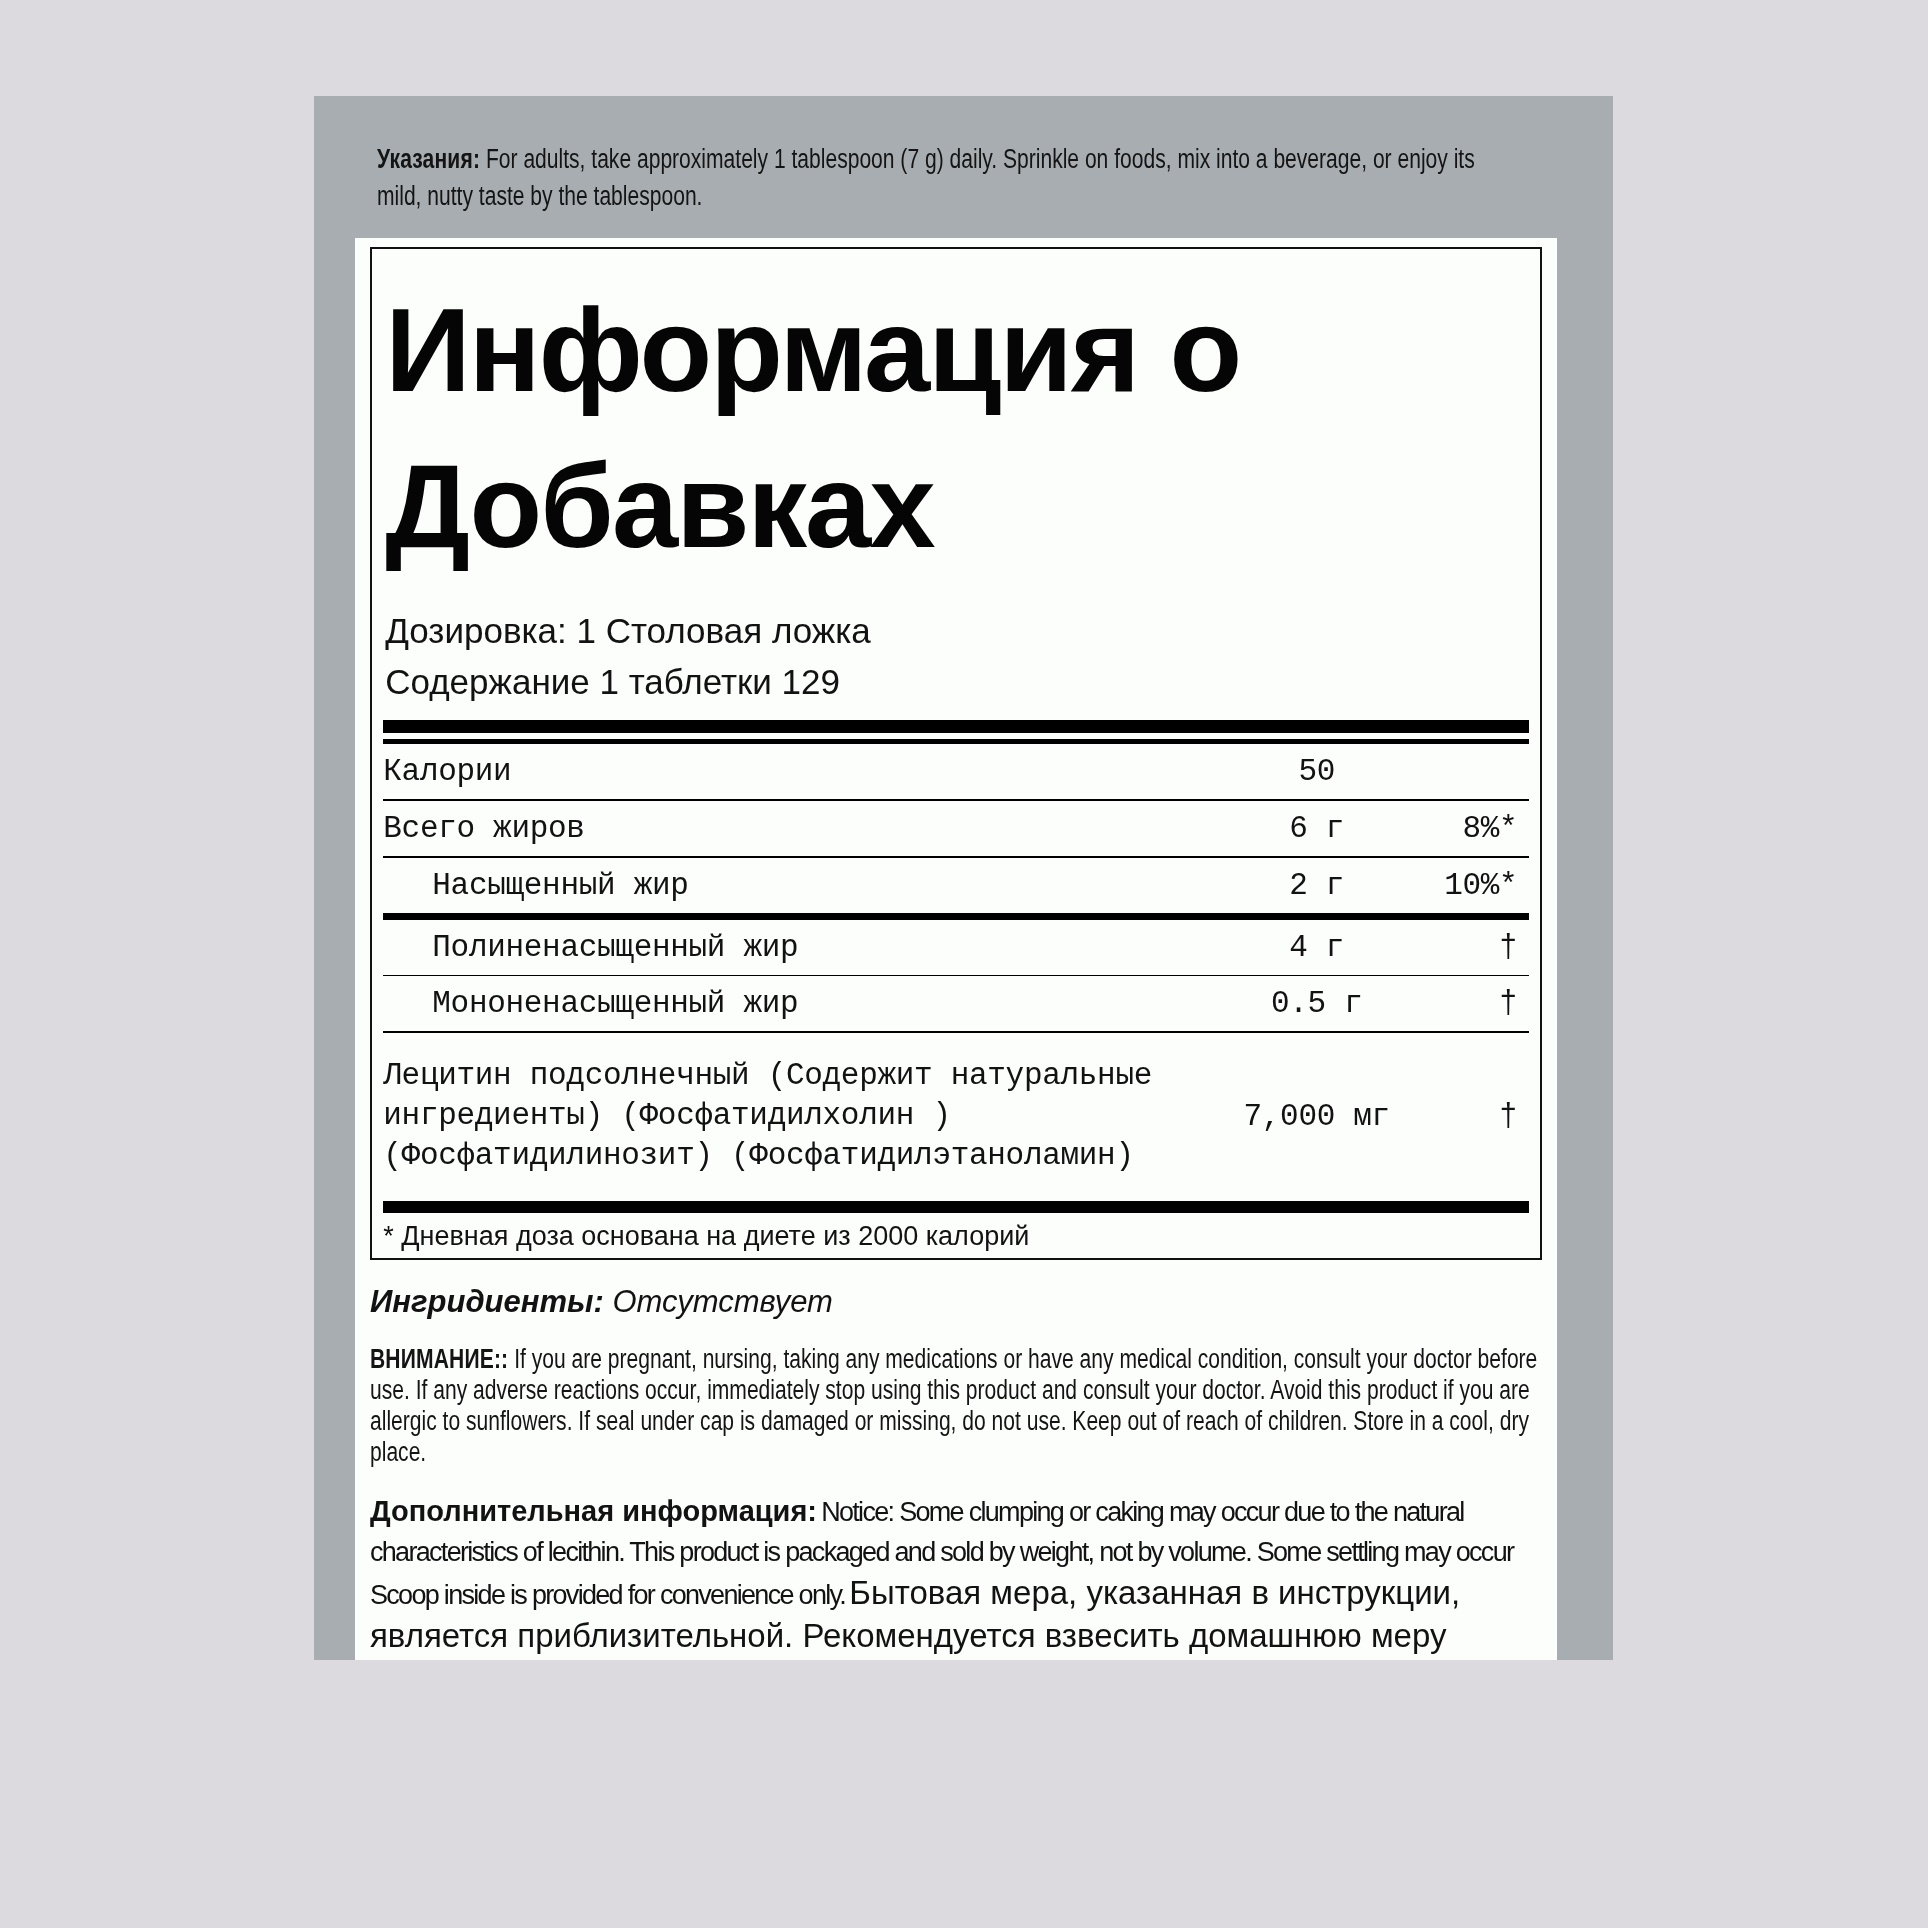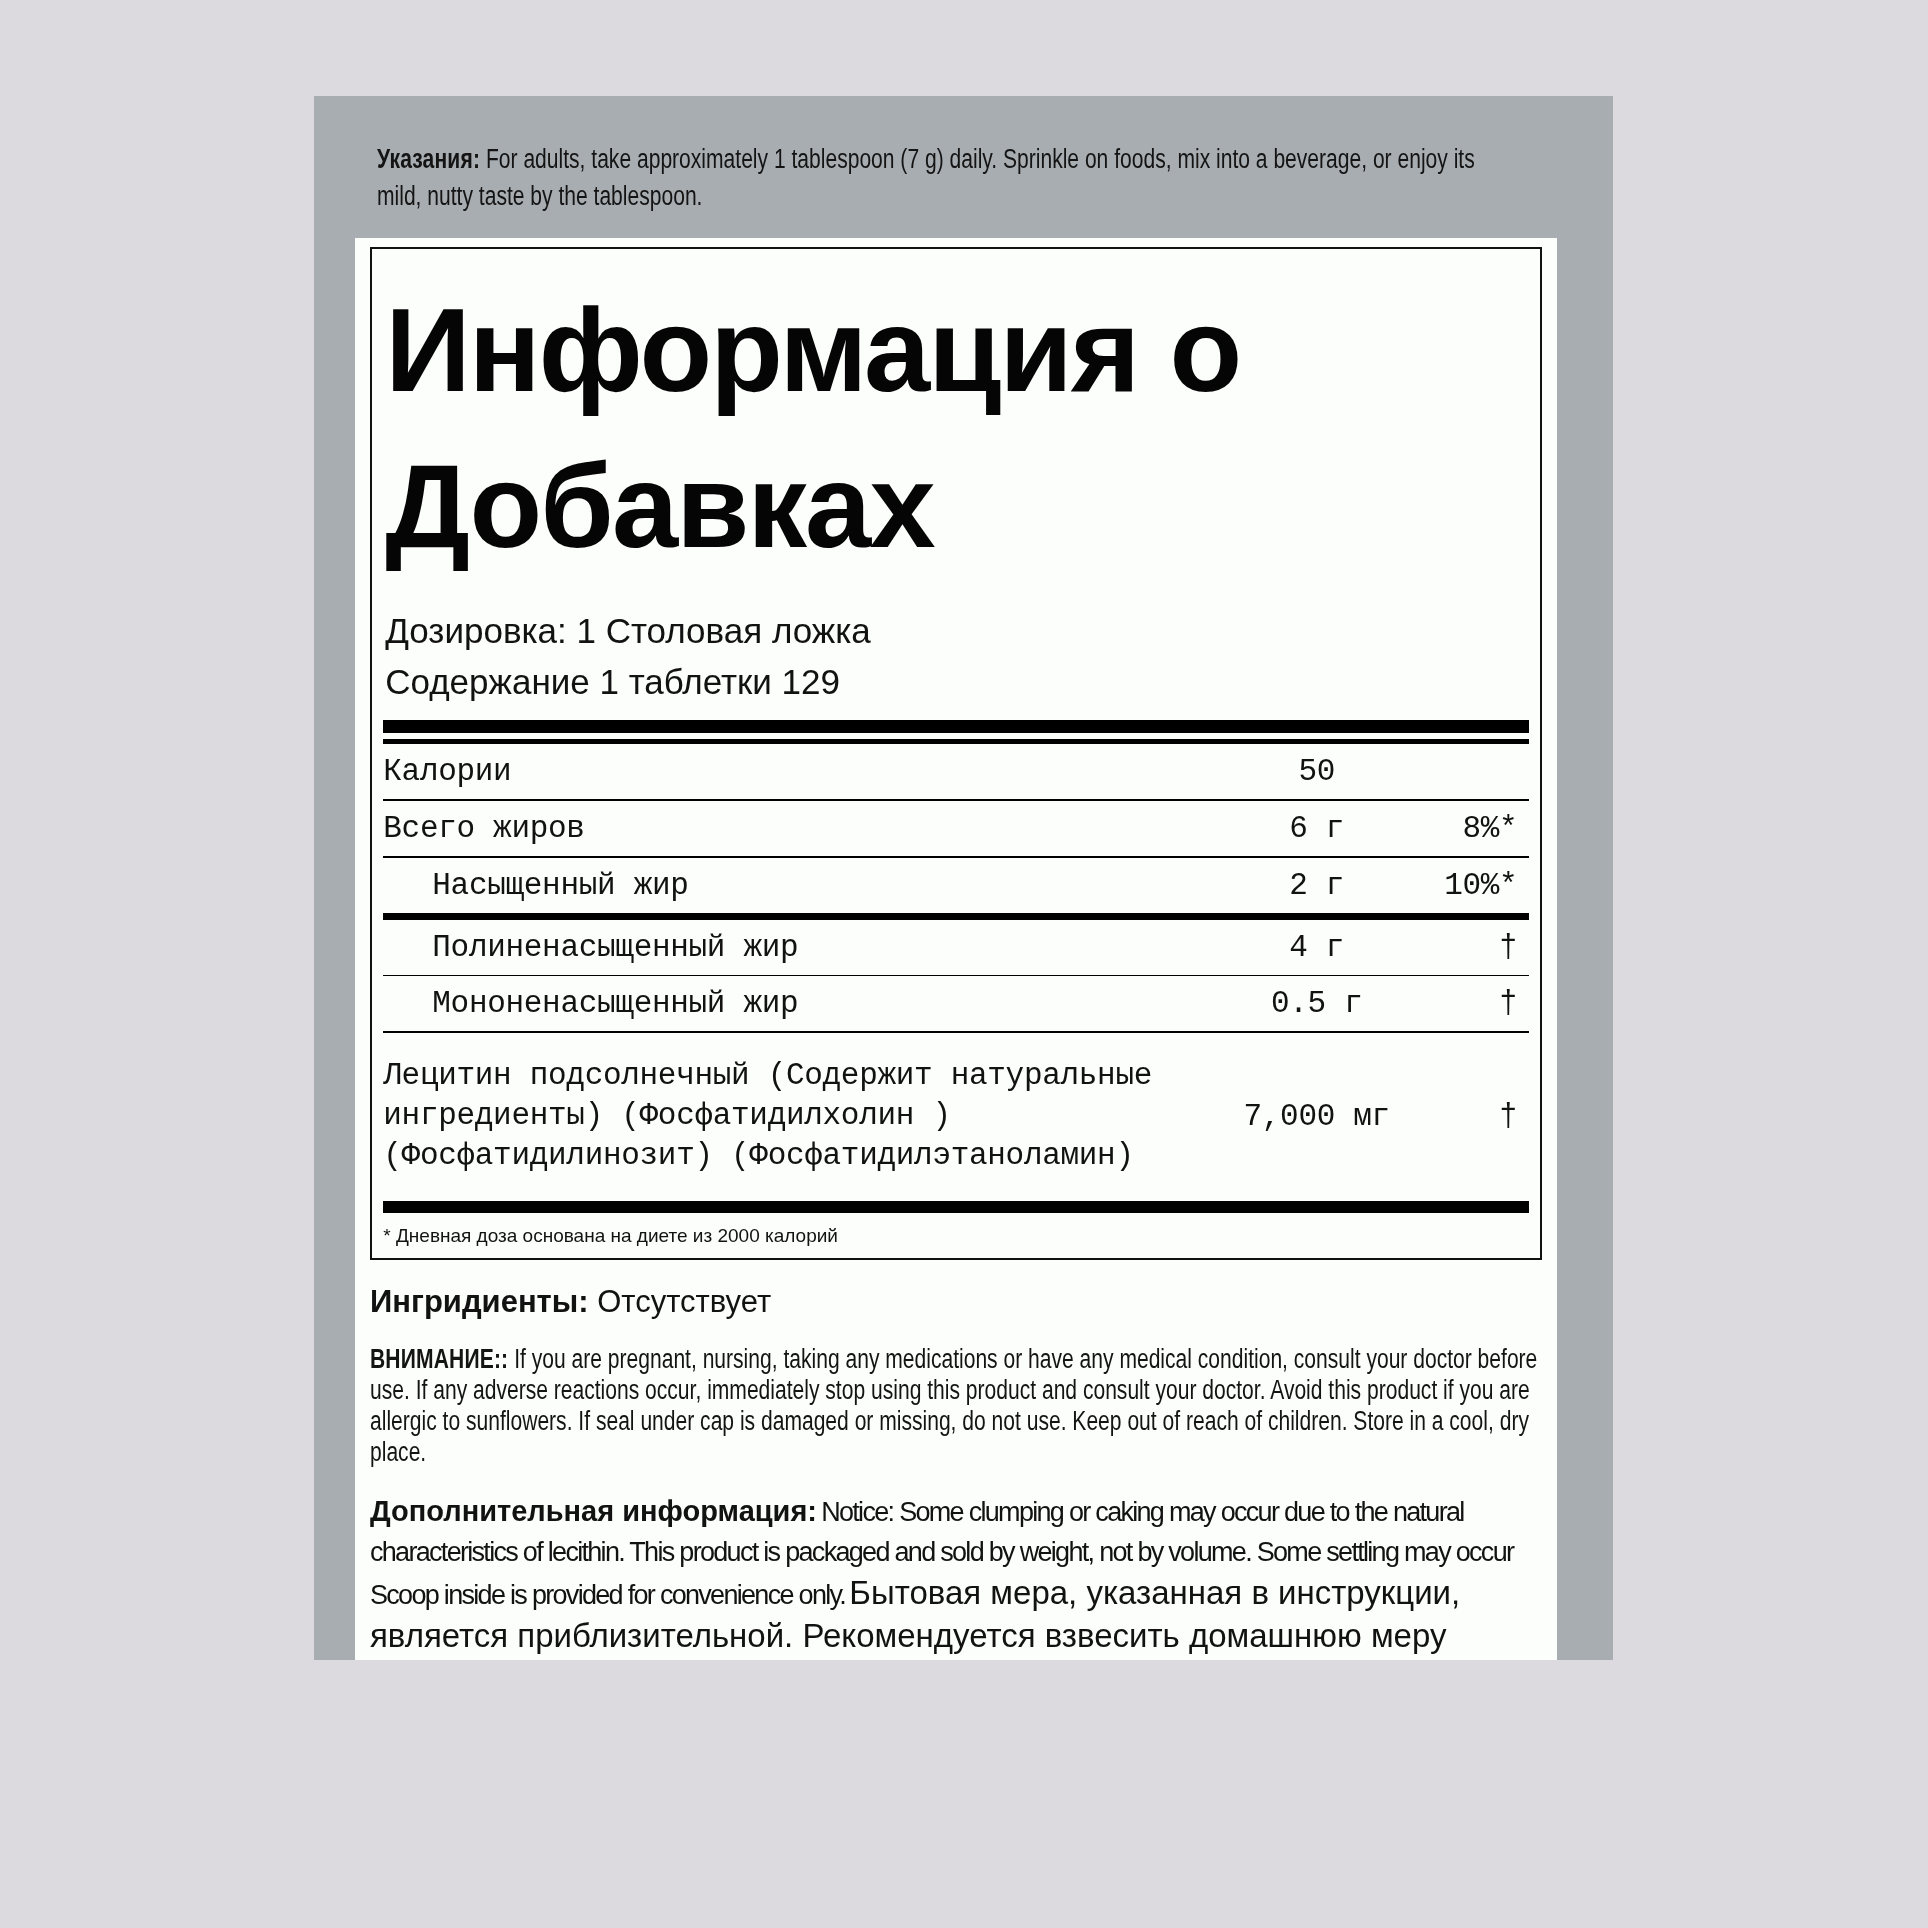--- a/index.html
+++ b/index.html
@@ -67,23 +67,23 @@
     grid-template-columns: 1fr 198px 113px;
     align-items: center;
     min-height: 55px;
     font-size: 31px; letter-spacing: -0.3px; font-family: Liberation Mono, monospace;
   }
   .row .amt { text-align: center; }
   .row .dv  { text-align: right; padding-right: 11.3px; }
   .row.indent .name { padding-left: 49px; }
   .row.tall { padding: 23px 0; }
   .row.tall .name { max-width: 796px; line-height: 40px; }
-  .footnotes { margin-top: 7.5px; font-size: 19px; line-height: 32px; }
+  .footnotes { margin-top: 7.5px; font-size: 27px; line-height: 32px; }
   
-  .ingredients { margin: 21px 0 16px 0; font-size: 31px; line-height: 41px; }
+  .ingredients { margin: 21px 0 16px 0; font-size: 31px; line-height: 41px; font-style: italic; }
   .warning {
     margin: 22.6px 0 0 0;
     width: 1504px;
     font-size: 27px; line-height: 31px;
     transform: scaleX(0.78); transform-origin: 0 0;
     color: #141414;
   }
   .warning b { letter-spacing: 0.2px; }
   .other { margin: 24.5px 0 0 0; width: 1172px; line-height: 37px; }
   .other b { font-size: 29px; }

